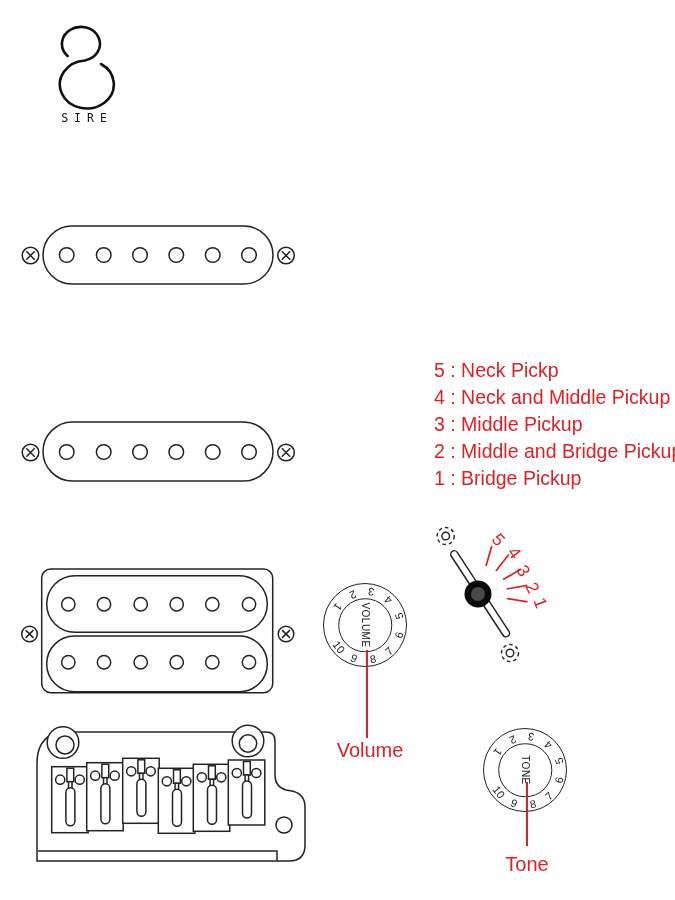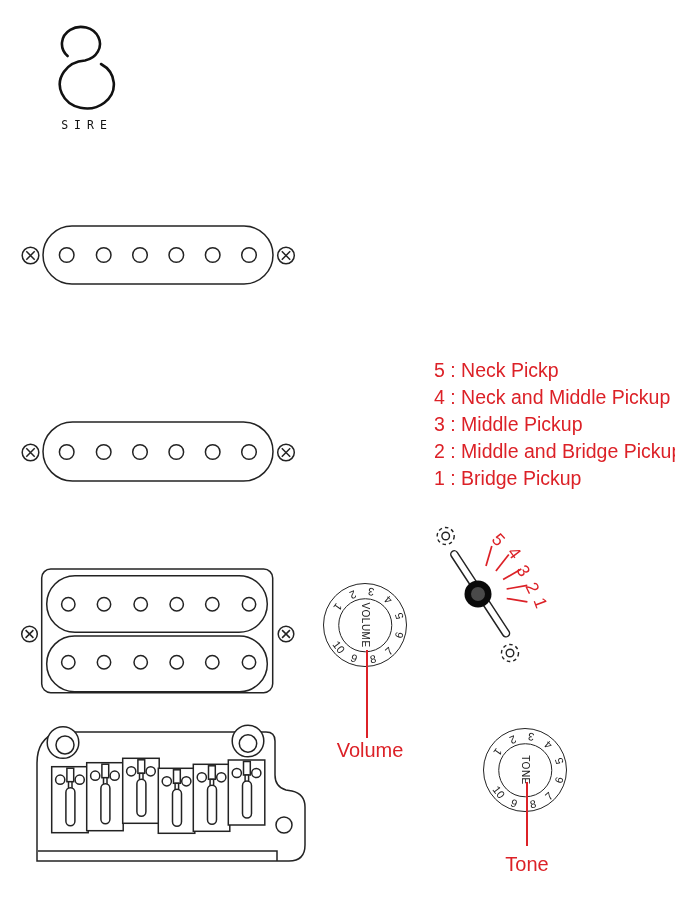--- a/index.html
+++ b/index.html
@@ -4,21 +4,21 @@
 <style>
   html,body{margin:0;padding:0;}
   body{
     width:675px;height:900px;position:relative;background:#ffffff;
     font-family:"Liberation Sans", sans-serif;overflow:hidden;
   }
   .abs{position:absolute;}
 
   
   .brand-text{
-    position:absolute;left:45px;top:118px;width:78px;text-align:center;
+    position:absolute;left:45px;top:111px;width:78px;text-align:center;
     font-family:"DejaVu Sans Mono", monospace;font-size:11.5px;color:#111;
     letter-spacing:6px;text-indent:6px;
   }
 
   
   .legend{
     position:absolute;left:434px;top:357px;
     font-size:19.5px;line-height:27px;color:#dc2127;white-space:nowrap;
   }
 

